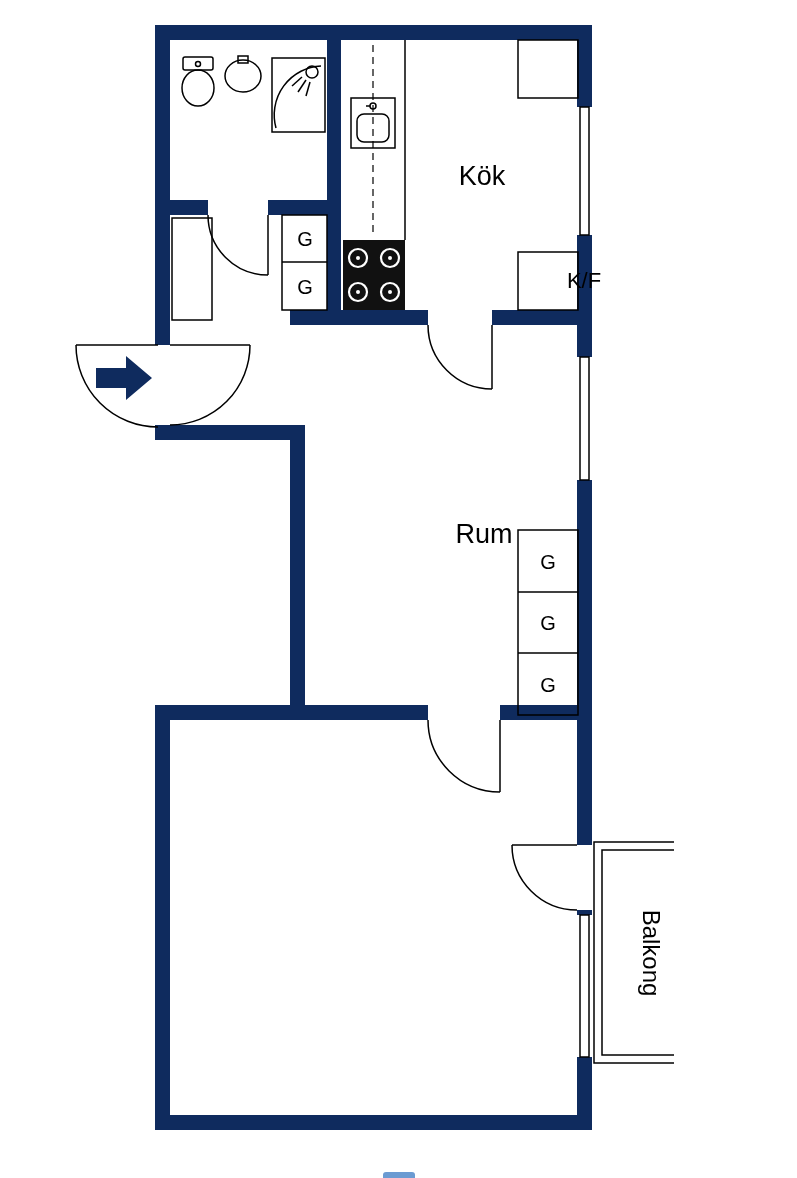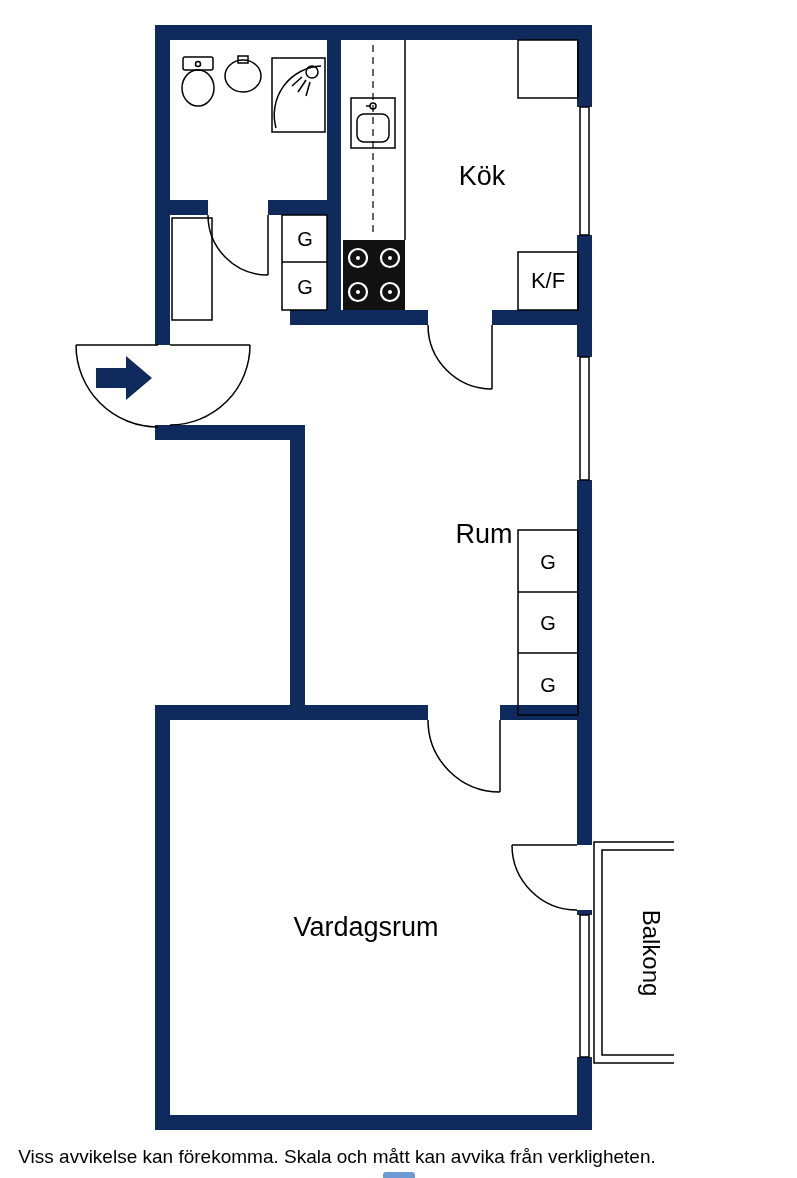--- a/index.html
+++ b/index.html
@@ -18,21 +18,21 @@
   .burner { stroke:#fff; stroke-width:2.2; fill:none; }
   .burner-dot { fill:#fff; }
   .arrow { fill: var(--color-wall, #0f2b5e); }
   .gap { fill:#fff; }
   .label {
     position:absolute; transform:translate(-50%,-50%);
     color: var(--color-text, #000); white-space:nowrap;
   }
   .room-label { font-size:27px; }
   .small-label { font-size:20px; }
-  .kf-label { font-size:22px; }
+  .kf-label { font-size:22px;margin-left:36px; }
   .balcony-label { font-size:24px; transform:translate(-50%,-50%) rotate(90deg); }
   .footer {
     position:absolute; left:0; top:1146px; width:100%;
     text-align:center; font-size:19px; color: var(--color-text, #000);
   }
   .logo-fragment {
     position:absolute; left:383px; top:1172px; width:32px; height:6px;
     border-radius:3px 3px 0 0; background: var(--color-logo, #6b9bd2);
   }
 </style>
@@ -165,18 +165,16 @@
   </svg>
 
   <div class="label room-label" style="left:482px; top:176px;">Kök</div>
   <div class="label kf-label" style="left:548px; top:281px;">K/F</div>
   <div class="label small-label" style="left:305px; top:239px;">G</div>
   <div class="label small-label" style="left:305px; top:287px;">G</div>
   <div class="label room-label" style="left:438px; top:534px;margin-left:46px;">Rum</div>
   <div class="label small-label" style="left:548px; top:562px;">G</div>
   <div class="label small-label" style="left:548px; top:623px;">G</div>
   <div class="label small-label" style="left:548px; top:685px;">G</div>
-  <div class="label room-label" style="left:366px; top:927px;">Vardagsrum</div>
   <div class="label balcony-label" style="left:651px; top:953px;">Balkong</div>
 
-  <div class="footer">Viss avvikelse kan förekomma. Skala och mått kan avvika från verkligheten.</div>
   <div class="logo-fragment"></div>
 </div>
 
 </body></html>

